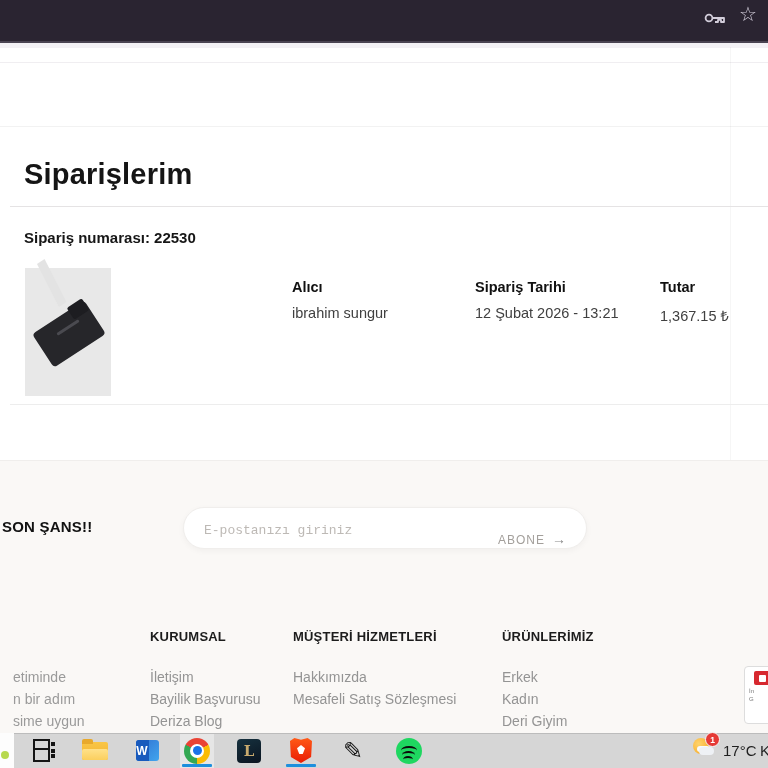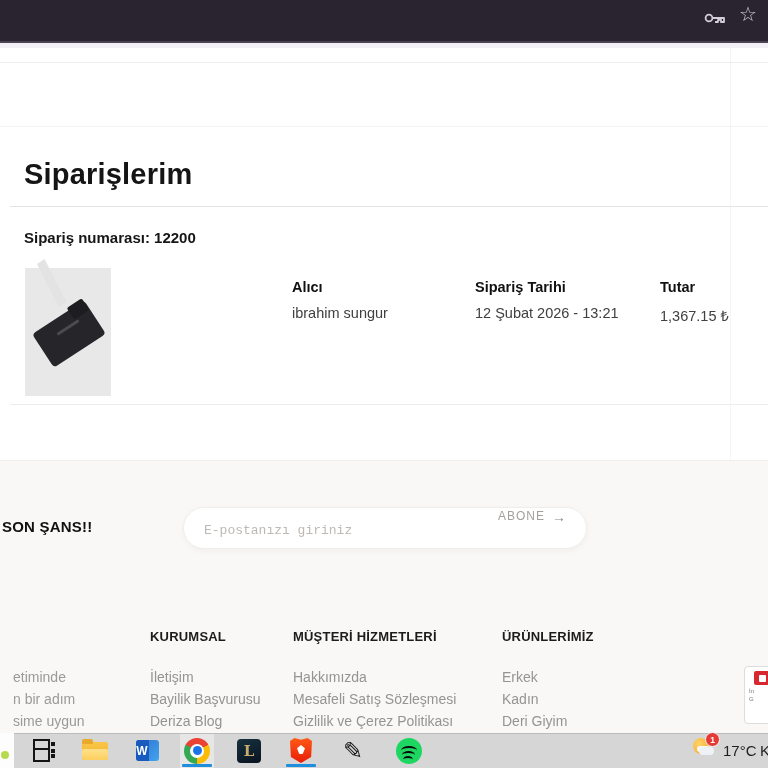--- a/index.html
+++ b/index.html
@@ -41,21 +41,21 @@
 
   
   #light-section{left:0;top:460px;width:768px;height:273px;background:#faf8f6;border-top:1px solid #f0eeec;}
 
   #promo{left:2px;top:518px;font-size:15px;font-weight:bold;color:#111;letter-spacing:.2px;}
   #pill{left:183px;top:507px;width:402px;height:40px;background:#ffffff;border:1px solid #f0eeec;
         border-radius:22px;box-shadow:0 2px 6px rgba(0,0,0,.04);}
   #email-input{position:absolute;left:18px;top:4px;width:250px;height:34px;border:none;outline:none;
                font-family:Liberation Mono, monospace;font-size:13px;color:#444;background:transparent;}
   #email-input::placeholder{color:#bdb9b5;}
-  #subscribe-btn{position:absolute;right:14px;top:0;height:40px;display:flex;align-items:flex-start;gap:7px;
+  #subscribe-btn{position:absolute;right:14px;top:0;height:40px;display:flex;align-items:flex-end;gap:7px;
                  background:none;border:none;cursor:pointer;font-family:"Liberation Sans",sans-serif;}
   #subscribe-label{font-size:12px;letter-spacing:1px;color:#a39f9b;}
   #subscribe-arrow{font-size:14px;color:#8a8a8a;}
 
   .f-heading{top:629px;font-size:13px;font-weight:bold;color:#1c1c1c;letter-spacing:.2px;}
   .f-col{top:666px;font-size:14px;color:#949494;line-height:22px;}
   .f-col div{cursor:pointer;}
   .cx0{left:150px;} .cx1{left:293px;} .cx2{left:502px;}
   #about-col{left:13px;top:666px;font-size:14px;color:#9a9a9a;line-height:22px;}
 
@@ -153,21 +153,21 @@
     </svg>
   </div>
   <div id="star-icon" class="abs">☆</div>
 
   <div id="line62" class="abs hairline"></div>
   <div id="line126" class="abs hairline"></div>
   <div id="vline730" class="abs"></div>
 
   <h1 id="page-title" class="abs" style="margin:0;">Siparişlerim</h1>
   <div id="divider206" class="abs"></div>
-  <div id="order-number" class="abs">Sipariş numarası: 12200</div>
+  <div id="order-number" class="abs">Sipariş numarası: 22530</div>
 
   <div id="thumb" class="abs">
     <div class="wallet-stripe"></div>
     <div class="wallet-body"></div>
     <div class="wallet-flap"></div>
     <div class="wallet-shine"></div>
   </div>
 
   <div class="abs o-label fx0">Alıcı</div>
   <div class="abs o-value fx0">ibrahim sungur</div>
@@ -199,21 +199,20 @@
   <div class="abs f-col cx0">
     <div>İletişim</div>
     <div>Bayilik Başvurusu</div>
     <div>Deriza Blog</div>
   </div>
 
   <div class="abs f-heading cx1">MÜŞTERİ HİZMETLERİ</div>
   <div class="abs f-col cx1">
     <div>Hakkımızda</div>
     <div>Mesafeli Satış Sözleşmesi</div>
-    <div>Gizlilik ve Çerez Politikası</div>
   </div>
 
   <div class="abs f-heading cx2">ÜRÜNLERİMİZ</div>
   <div class="abs f-col cx2">
     <div>Erkek</div>
     <div>Kadın</div>
     <div>Deri Giyim</div>
   </div>
 
   <div id="trust-badge" class="abs">

